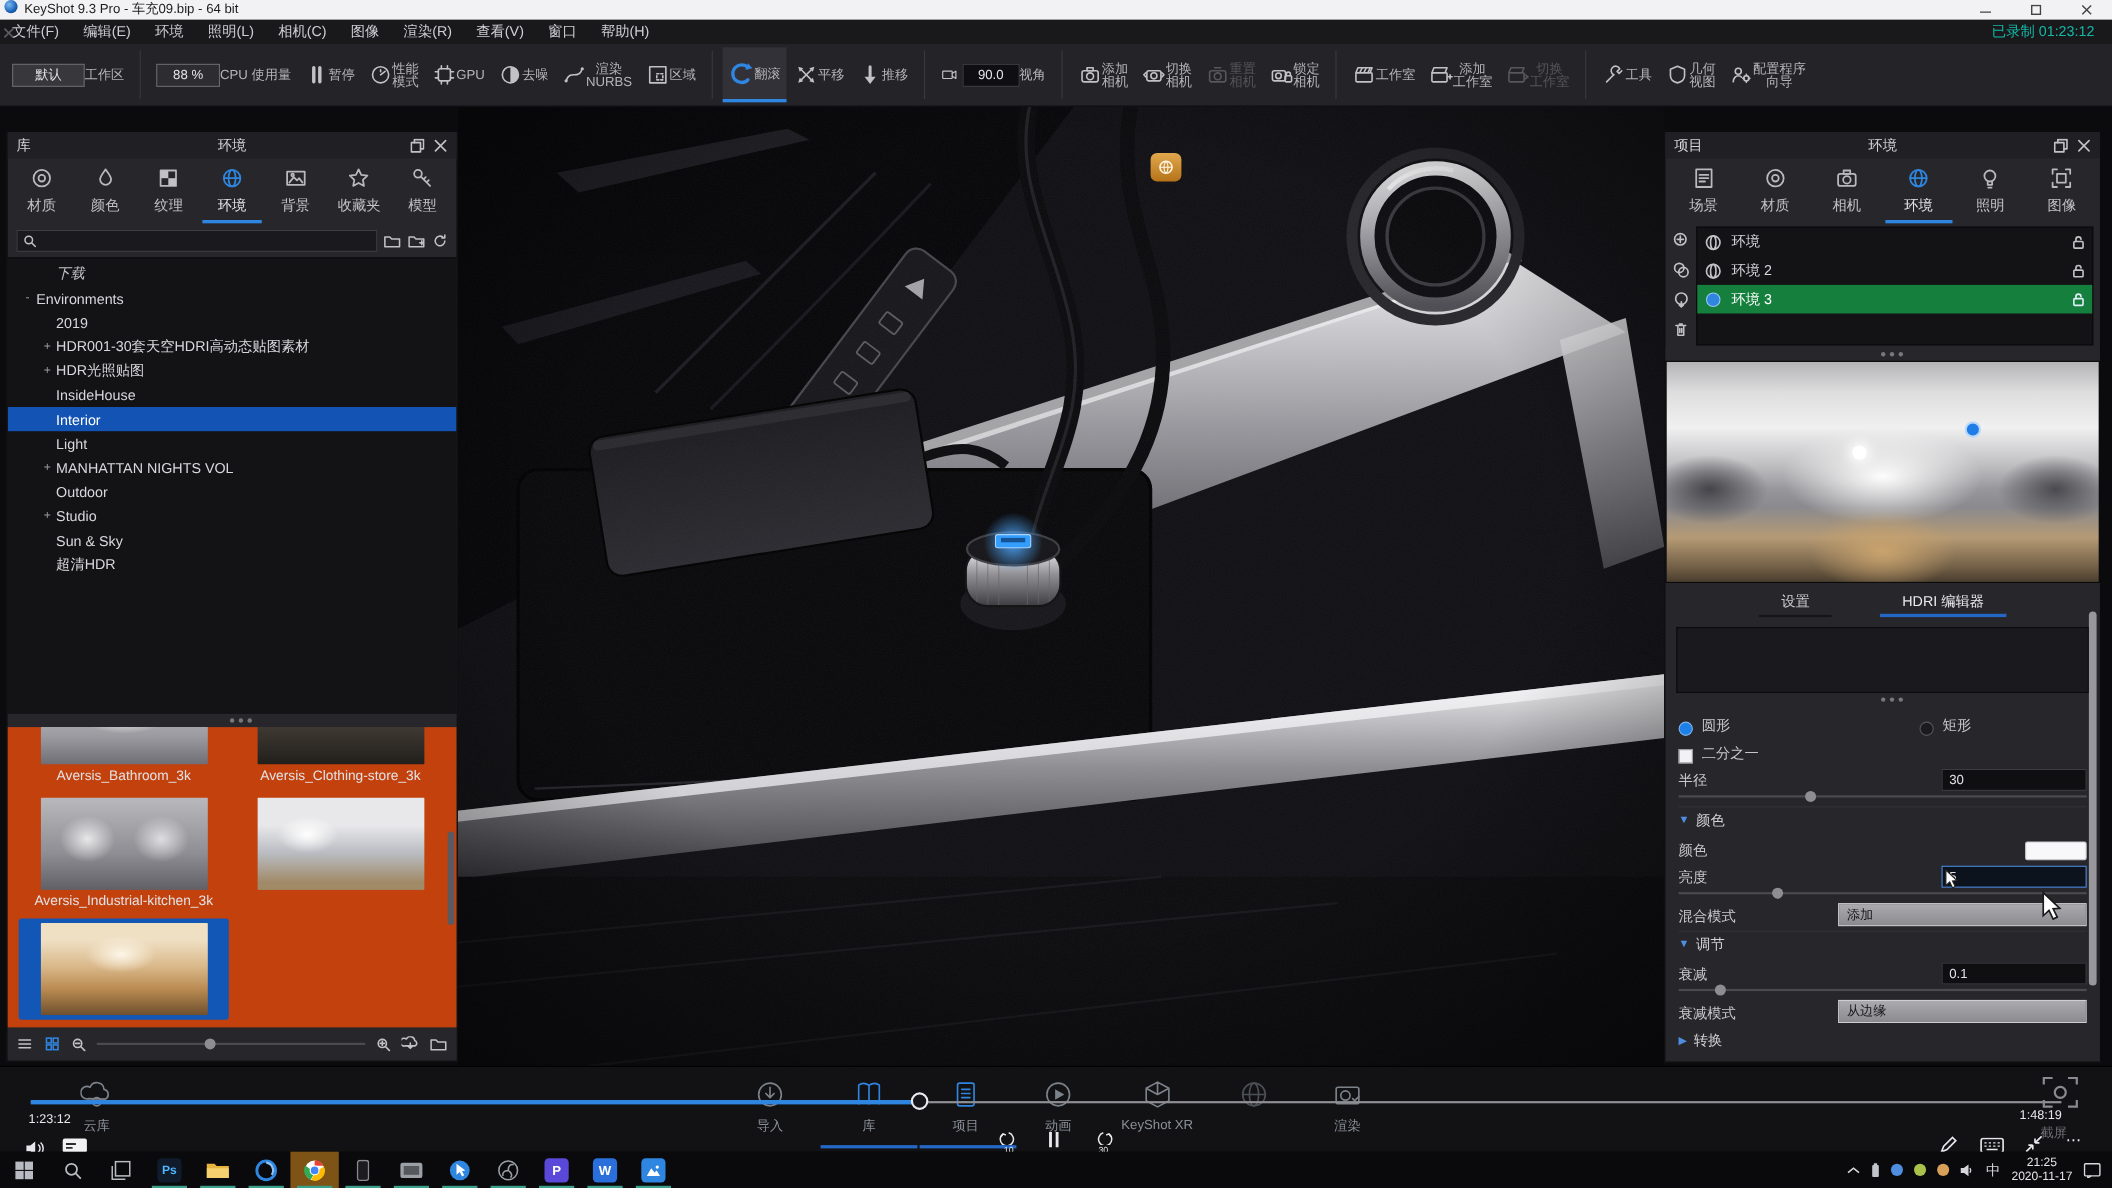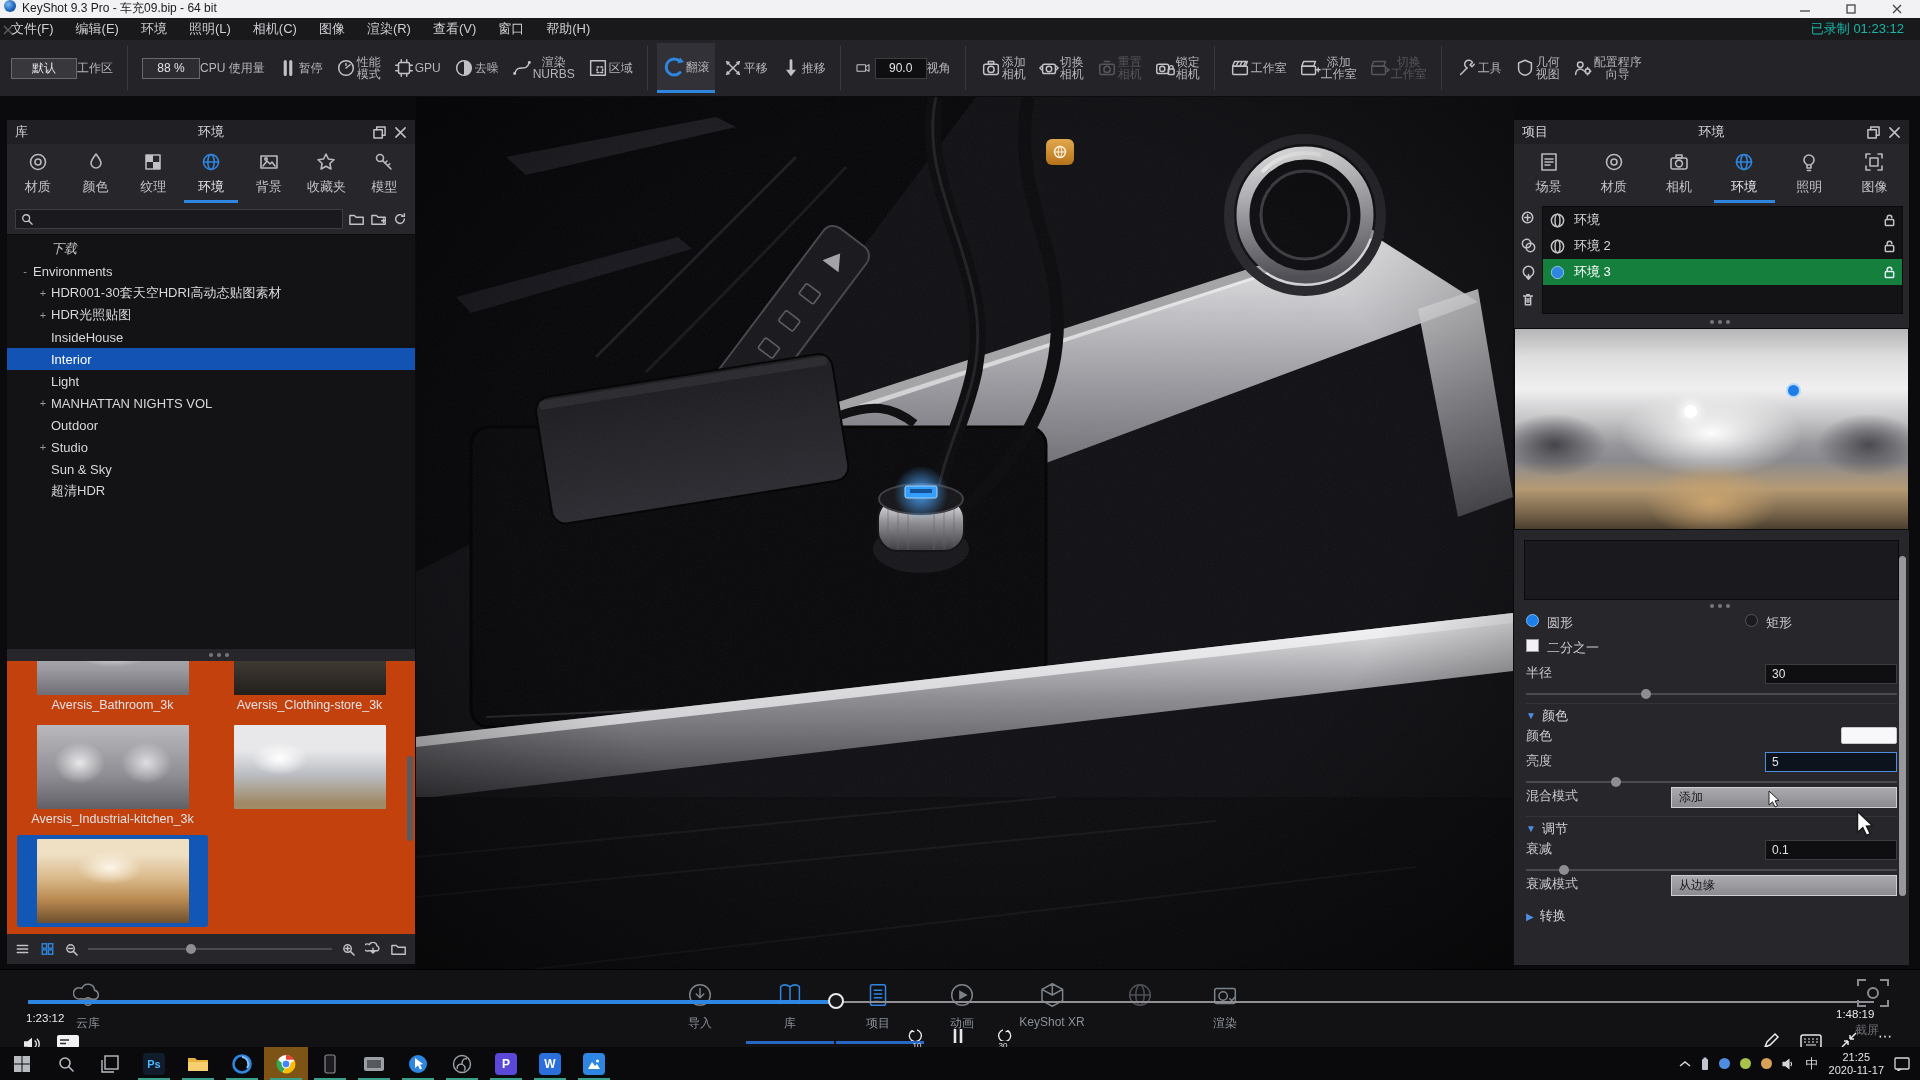--- a/index.html
+++ b/index.html
@@ -116,21 +116,21 @@
   #pano .hot{position:absolute;left:43%;top:38%;width:13px;height:13px;border-radius:50%;
     background:#fff;box-shadow:0 0 10px 4px rgba(255,255,255,.8)}
   #edtabs{height:30px;flex:none;display:flex;justify-content:center;gap:56px;align-items:flex-end;
     padding-bottom:4px;font-size:13px;color:#c8c8cc}
   .edtab{position:relative;padding:0 14px;white-space:nowrap}
   .edtab::after{content:"";position:absolute;left:-6px;right:-6px;bottom:-5px;height:2px;background:#151518}
   .edtab.active{color:#eaeaee}
   .edtab.active::after{background:#2467c4;height:3px}
   #pinbox{height:60px;flex:none;margin:10px 10px 0;background:#1a1a1e;border:1px solid #0a0a0c}
   #props{flex:1;padding:2px 12px 0;font-size:13px;color:#c8c8cc;position:relative}
-  .prow{display:flex;align-items:flex-start;height:25px;white-space:nowrap}
+  .prow{display:flex;align-items:flex-end;height:25px;white-space:nowrap}
   .prow .ctrl{margin-left:auto}
   .numbox{width:132px;height:20px;background:#0f0f12;border:1px solid #3c3c41;color:#e2e2e6;
     font-size:12px;padding:0 6px;font-family:"Liberation Sans",sans-serif}
   .numbox.focus{border-color:#4f8de0;background:#0d131d}
   .ddl{width:226px;height:21px;background:linear-gradient(180deg,#aaaaaf,#8a8a8f);
     border:1px solid #cfcfd3;color:#17171a;font-size:12px;display:flex;align-items:center;padding:0 7px}
   .sect{display:flex;align-items:center;gap:6px;height:24px;margin-top:4px;border-top:1px solid #333338;color:#d4d4d8}
   .chev{color:#4f8de0;font-size:10px}
   .radio{width:13px;height:13px;border-radius:50%;border:1px solid #55555c;background:#1b1b1f;margin-right:8px}
   .radio.on{background:#1d7fe8;border-color:#7fb4ee}
@@ -659,20 +659,24 @@
   <div id="libtree">
     <div class="trow ind1 italic">
         <span class="exp"></span>
         <span>下载</span>
       </div>
     <div class="trow ind0">
         <span class="exp">-</span>
         <span>Environments</span>
       </div>
     <div class="trow ind1">
+        <span class="exp"></span>
+        <span>2019</span>
+      </div>
+    <div class="trow ind1">
         <span class="exp">+</span>
         <span>HDR001-30套天空HDRI高动态贴图素材</span>
       </div>
     <div class="trow ind1">
         <span class="exp">+</span>
         <span>HDR光照贴图</span>
       </div>
     <div class="trow ind1">
         <span class="exp"></span>
         <span>InsideHouse</span>
@@ -875,20 +879,24 @@
           </svg>
       </div>
     </div>
   </div>
   <div class="splitter">
       <span class="dots"></span>
     </div>
   <div id="pano">
     <span class="hot"></span>
     <span class="pin"></span>
+  </div>
+  <div id="edtabs">
+    <span class="edtab">设置</span>
+    <span class="edtab active">HDRI 编辑器</span>
   </div>
   <div id="pinbox"></div>
   <div class="splitter" style="background:transparent">
       <span class="dots"></span>
     </div>
   <div id="props">
     <div class="prow">
       <span class="radio on"></span>
       <span>圆形</span>
       <span class="radio" style="margin-left:172px"></span>

